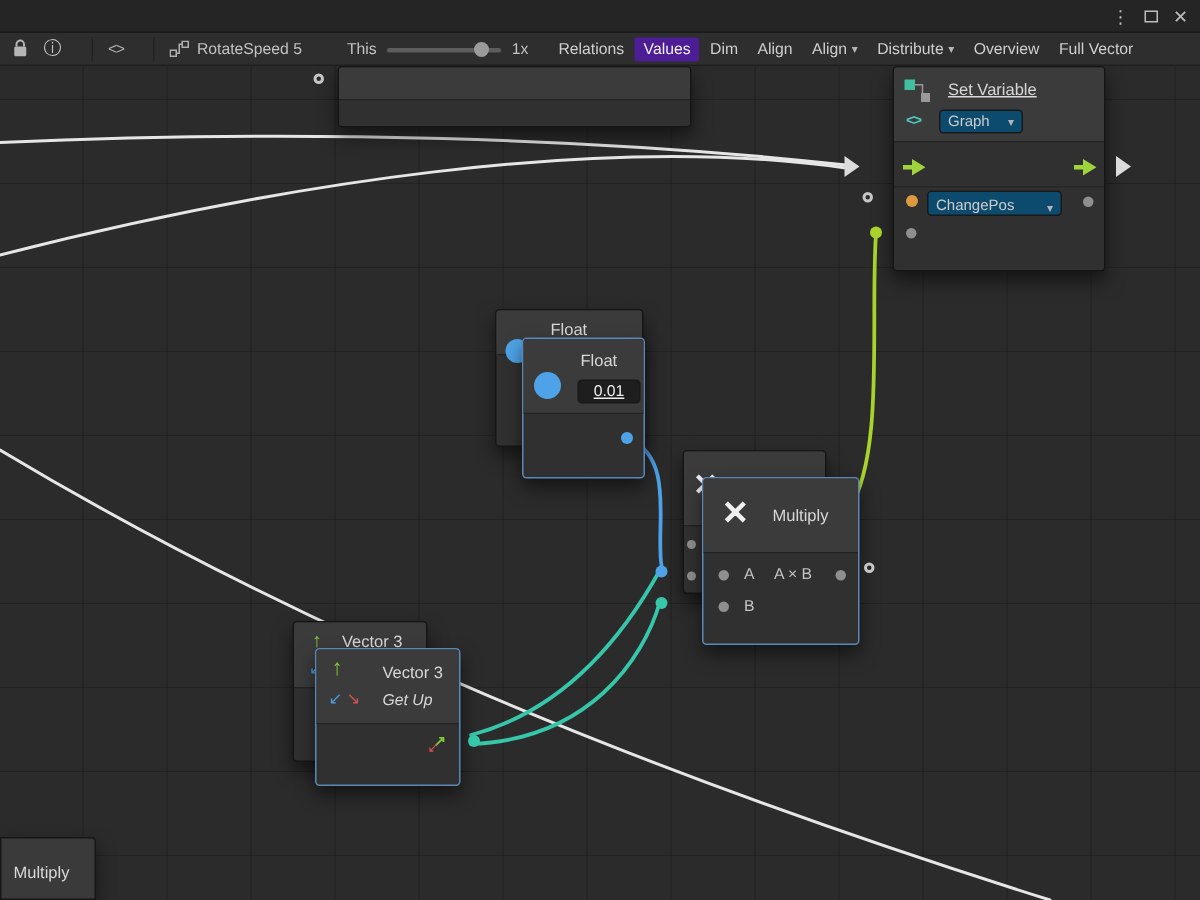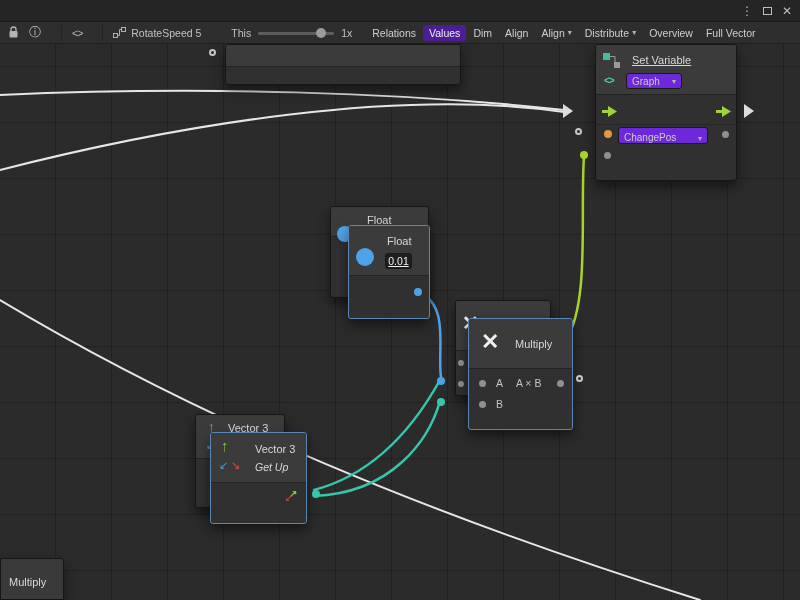--- a/index.html
+++ b/index.html
@@ -49,21 +49,21 @@
     border-bottom:1px solid #232323; border-radius:2px 2px 0 0; }
   .ntitle { position:absolute; color:#d8d8d8; font-size:11px; }
   .nsub { position:absolute; color:#c4c4c4; font-size:10.5px; }
   .dot { position:absolute; border-radius:50%; z-index:4; }
   .ocircle { position:absolute; width:7px; height:7px; border:2px solid #c6c6c6;
     border-radius:50%; background:transparent; z-index:4; }
   .tri-r { position:absolute; width:0; height:0; border-top:7px solid transparent;
     border-bottom:7px solid transparent; border-left:10px solid #dcdcdc; z-index:4; }
   .flow-arrow rect, .flow-arrow path { fill:#9fd43c; }
   .flow-arrow { position:absolute; }
-  .ddl { position:absolute; background:#6d28d9; border:1px solid #191919; border-radius:3px;
+  .ddl { position:absolute; background:#0c4a6e; border:1px solid #191919; border-radius:3px;
     color:#cccccc; font-size:10px; display:flex; align-items:center;
     justify-content:space-between; padding:0 5px; }
   .field { position:absolute; background:#1e1e1e; border:1px solid #191919; border-radius:3px;
     color:#eeeeee; font-size:10.5px; display:flex; align-items:center; justify-content:center; }
   .bigx { position:absolute; color:#f0f0f0; font-weight:bold; }
   .line { position:absolute; left:0; right:0; height:1px; background:#262626; }
   .gup { color:#7ec636; font-weight:bold; position:absolute; }
   .gdl { color:#4a9de0; position:absolute; font-size:11px; }
   .gdr { color:#d85050; position:absolute; font-size:11px; }
 </style>
@@ -192,21 +192,21 @@
     <div class="node" style="left:330px; top:162px; width:99px; height:92px;">
       <div class="hdr" style="height:30px;"></div>
       <span class="ntitle" style="left:36px; top:7px;">Float</span>
       <span class="dot" style="left:6px; top:19px; width:16px; height:16px; background:#4ea3e8;"></span>
     </div>
 
     <div class="node front sel" style="left:348px; top:181px; width:82px; height:94px;">
       <div class="hdr" style="height:50px;"></div>
       <span class="ntitle" style="left:38px; top:9px;">Float</span>
       <span class="dot" style="left:7px; top:22px; width:18px; height:18px; background:#4ea3e8;"></span>
-      <span class="field" style="left:36px; top:27px; width:27px; height:16px;text-decoration:underline;">
+      <span class="field" style="left:36px; top:27px; width:42px; height:16px;text-decoration:underline;">
         <span>0.01</span>
       </span>
       <span class="dot" style="left:65px; top:62px; width:8px; height:8px; background:#4ea3e8;"></span>
     </div>
 
     <div class="node" style="left:455px; top:256px; width:96px; height:96px;">
       <div class="hdr" style="height:50px;"></div>
       <span class="bigx" style="left:6px; top:10px; font-size:20px;">✕</span>
       <span class="dot" style="left:2px; top:59px; width:6px; height:6px; background:#8f8f8f;"></span>
       <span class="dot" style="left:2px; top:80px; width:6px; height:6px; background:#8f8f8f;"></span>

